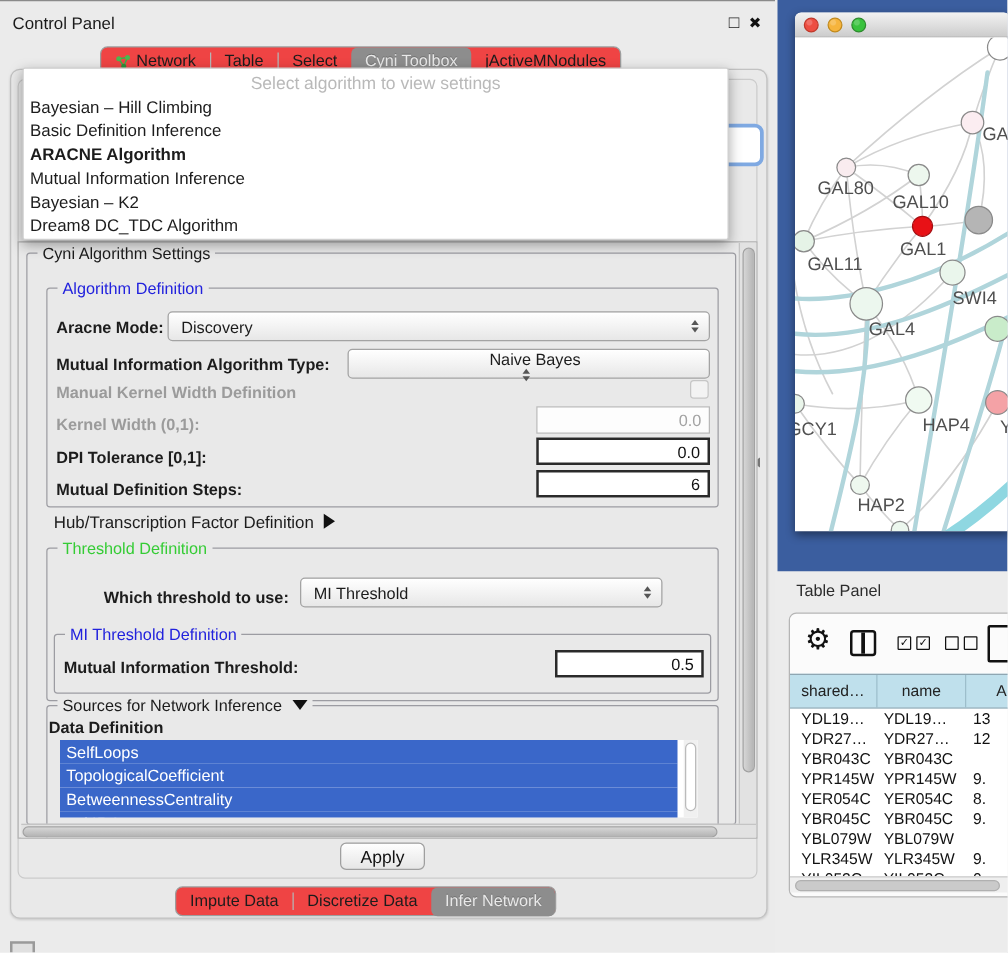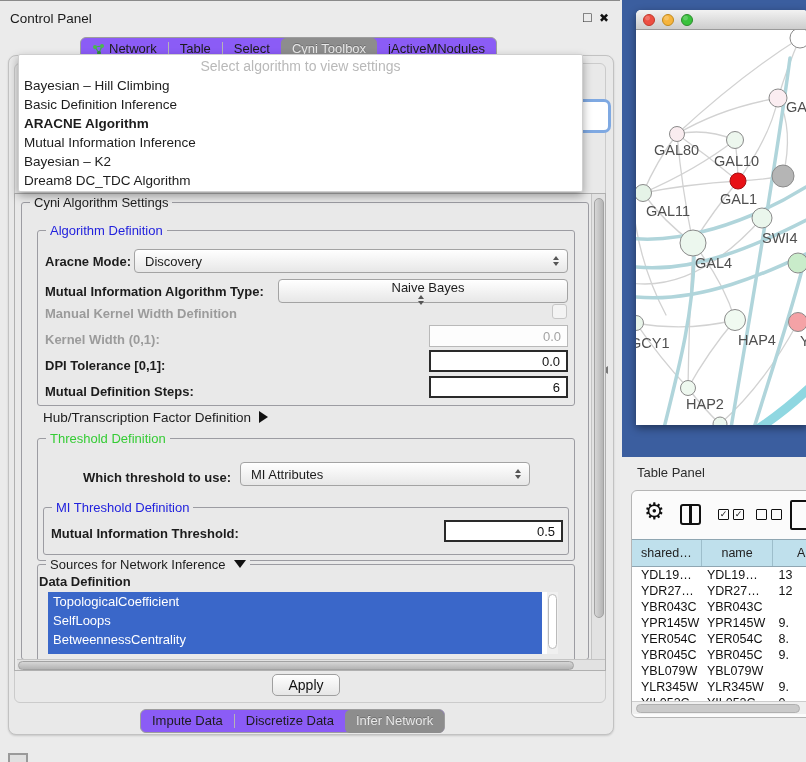--- a/index.html
+++ b/index.html
@@ -3,21 +3,21 @@
 <meta charset="utf-8">
 <style>
   html,body{margin:0;padding:0;}
   #screen{position:relative;width:806px;height:762px;overflow:hidden;background:#ececec;
     font-family:"Liberation Sans","DejaVu Sans",sans-serif;color:#1c1c1c;padding-left:28px;}
   
   #left-region{position:absolute;left:0;top:0;width:620px;height:762px;background:#ebebeb;border-top:1px solid #8a8a8a;}
   #cp-title{position:absolute;left:10px;top:10px;font-size:13.5px;color:#1a1a1a;}
   #cp-float{position:absolute;left:583px;top:8px;font-size:14px;color:#222;}
   #cp-close{position:absolute;left:599px;top:10px;font-size:12px;font-weight:bold;color:#111;}
-  .tabstrip{position:absolute;display:flex;align-items:center;height:22px;background:#8b5cf6;
+  .tabstrip{position:absolute;display:flex;align-items:center;height:22px;background:#ef4444;
     border:1px solid #9d9d9d;border-radius:6px;z-index:5;}
   .tab{padding:0 11px;font-size:13px;display:flex;align-items:center;gap:4px;height:22px;line-height:22px;white-space:nowrap;}
   .tab.sel{background:#8d8d8d;color:#e9e9e9;border-radius:5px;height:23px;text-shadow:0 -1px 0 #6e6e6e;}
   .tabsep{width:1px;height:14px;background:#b5b5b5;}
   #outer-panel{position:absolute;left:8px;top:54px;width:604px;height:678px;background:#e9e9e9;
     border:1px solid #c2c2c2;border-radius:8px;box-shadow:0 1px 2px rgba(0,0,0,.15);}
   #sub-panel{position:absolute;left:14px;top:62px;width:592px;height:640px;background:#e9e9e9;
     border:1px solid #cbcbcb;border-radius:6px;box-sizing:border-box;}
   #focus-fragment{position:absolute;left:575px;top:98px;width:30px;height:28px;border:3px solid #7fa9e2;
     border-radius:7px;background:#fff;z-index:6;}
@@ -173,40 +173,40 @@
 
       <div class="flabel plain" style="left:28px;top:216px;">
         <span>Hub/Transcription Factor Definition</span><span class="tri-right"></span>
       </div>
 
       <div class="group" style="left:22px;top:244px;width:536px;height:121px;">
         <span class="gtitle green">Threshold Definition</span>
       </div>
       <div class="flabel" style="left:68px;top:276px;">Which threshold to use:</div>
       <div class="combo" style="left:225px;top:268px;width:290px;">
-        <span class="ctext">MI Attributes</span>
+        <span class="ctext">MI Threshold</span>
         <span class="stepper">
             <span class="aru"></span>
             <span class="ard"></span>
           </span>
       </div>
       <div class="group" style="left:28px;top:313px;width:524px;height:46px;">
         <span class="gtitle blue">MI Threshold Definition</span>
       </div>
       <div class="flabel" style="left:36px;top:332px;">Mutual Information Threshold:</div>
       <input class="field" style="left: 429px; top: 326px; width: 119px;" value="0.5">
 
       <div class="group" style="left:22px;top:370px;width:536px;height:120px;">
         <span class="gtitle"><span>Sources for Network Inference</span><span class="tri-down"></span></span>
       </div>
       <div class="flabel" style="left:24px;top:380px;">Data Definition</div>
       <div id="attr-list">
         <div id="attr-items">
+            <div class="attr-item">SelfLoops</div>
             <div class="attr-item">TopologicalCoefficient</div>
-            <div class="attr-item">SelfLoops</div>
             <div class="attr-item">BetweennessCentrality</div>
             <div class="attr-item">gal4RGexp</div>
           </div>
         <div id="attr-scroll">
             <div id="attr-thumb"></div>
           </div>
       </div>
 
       <div class="scroll-v">
           <div class="thumb"></div>

